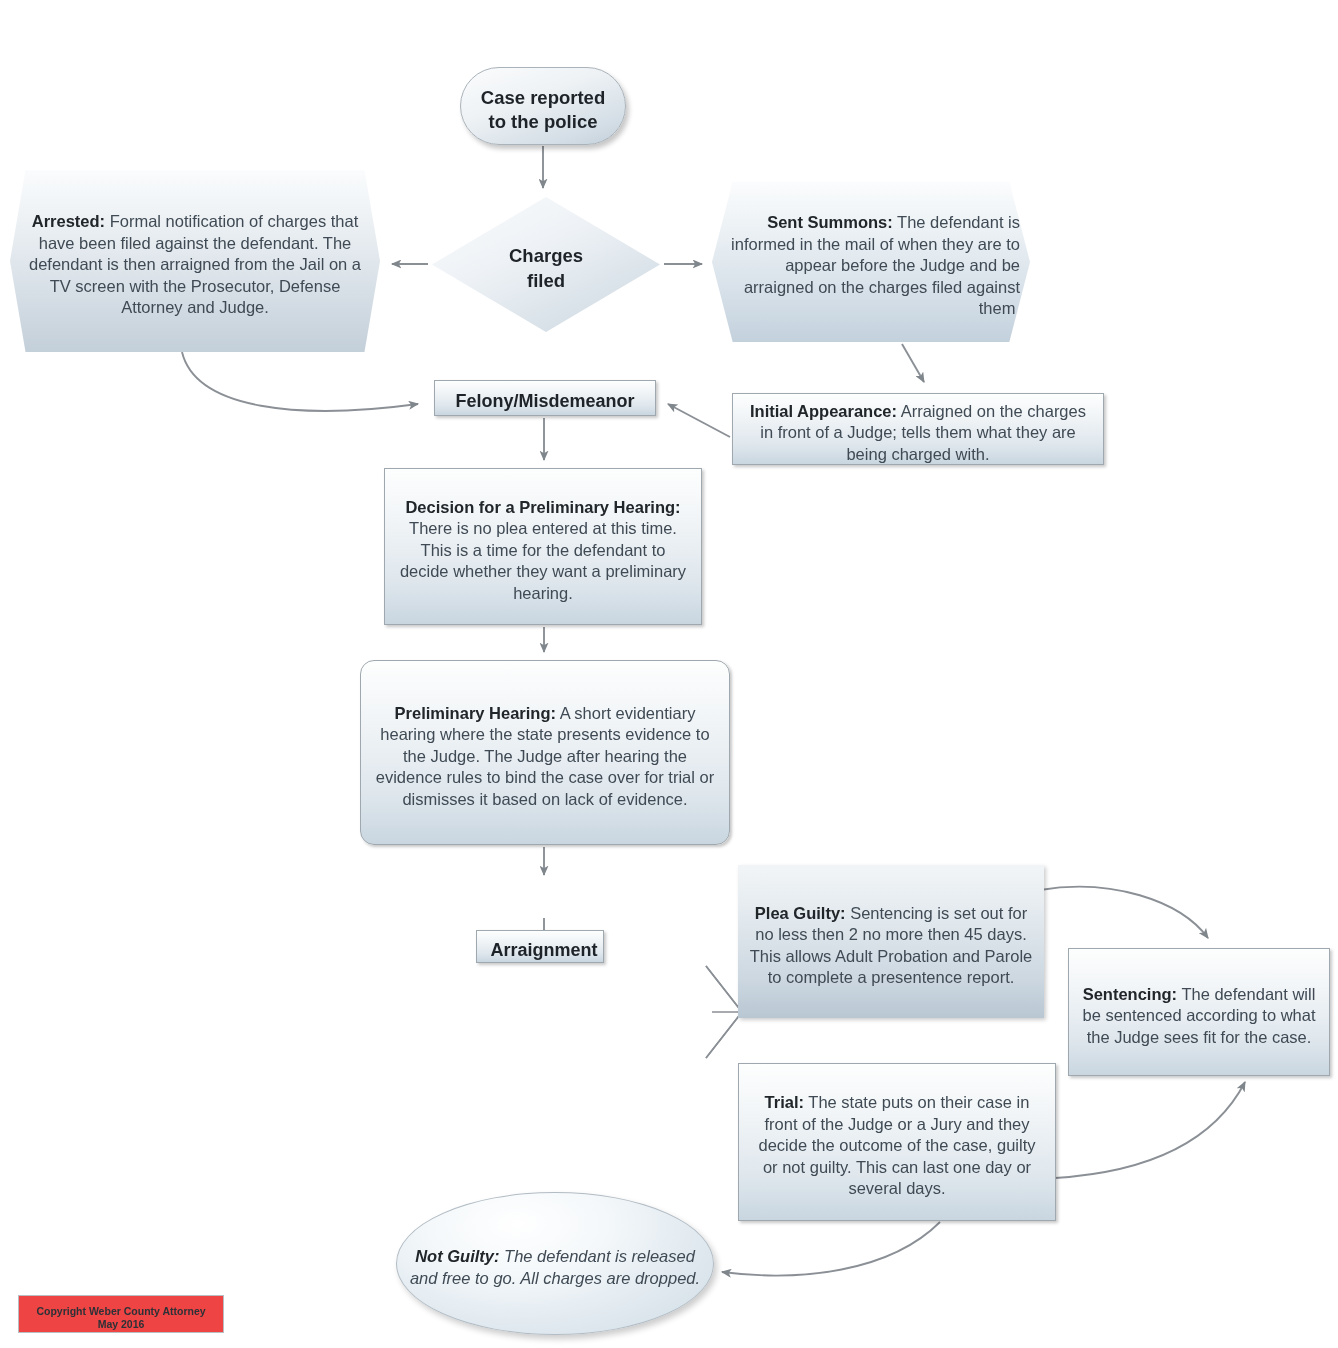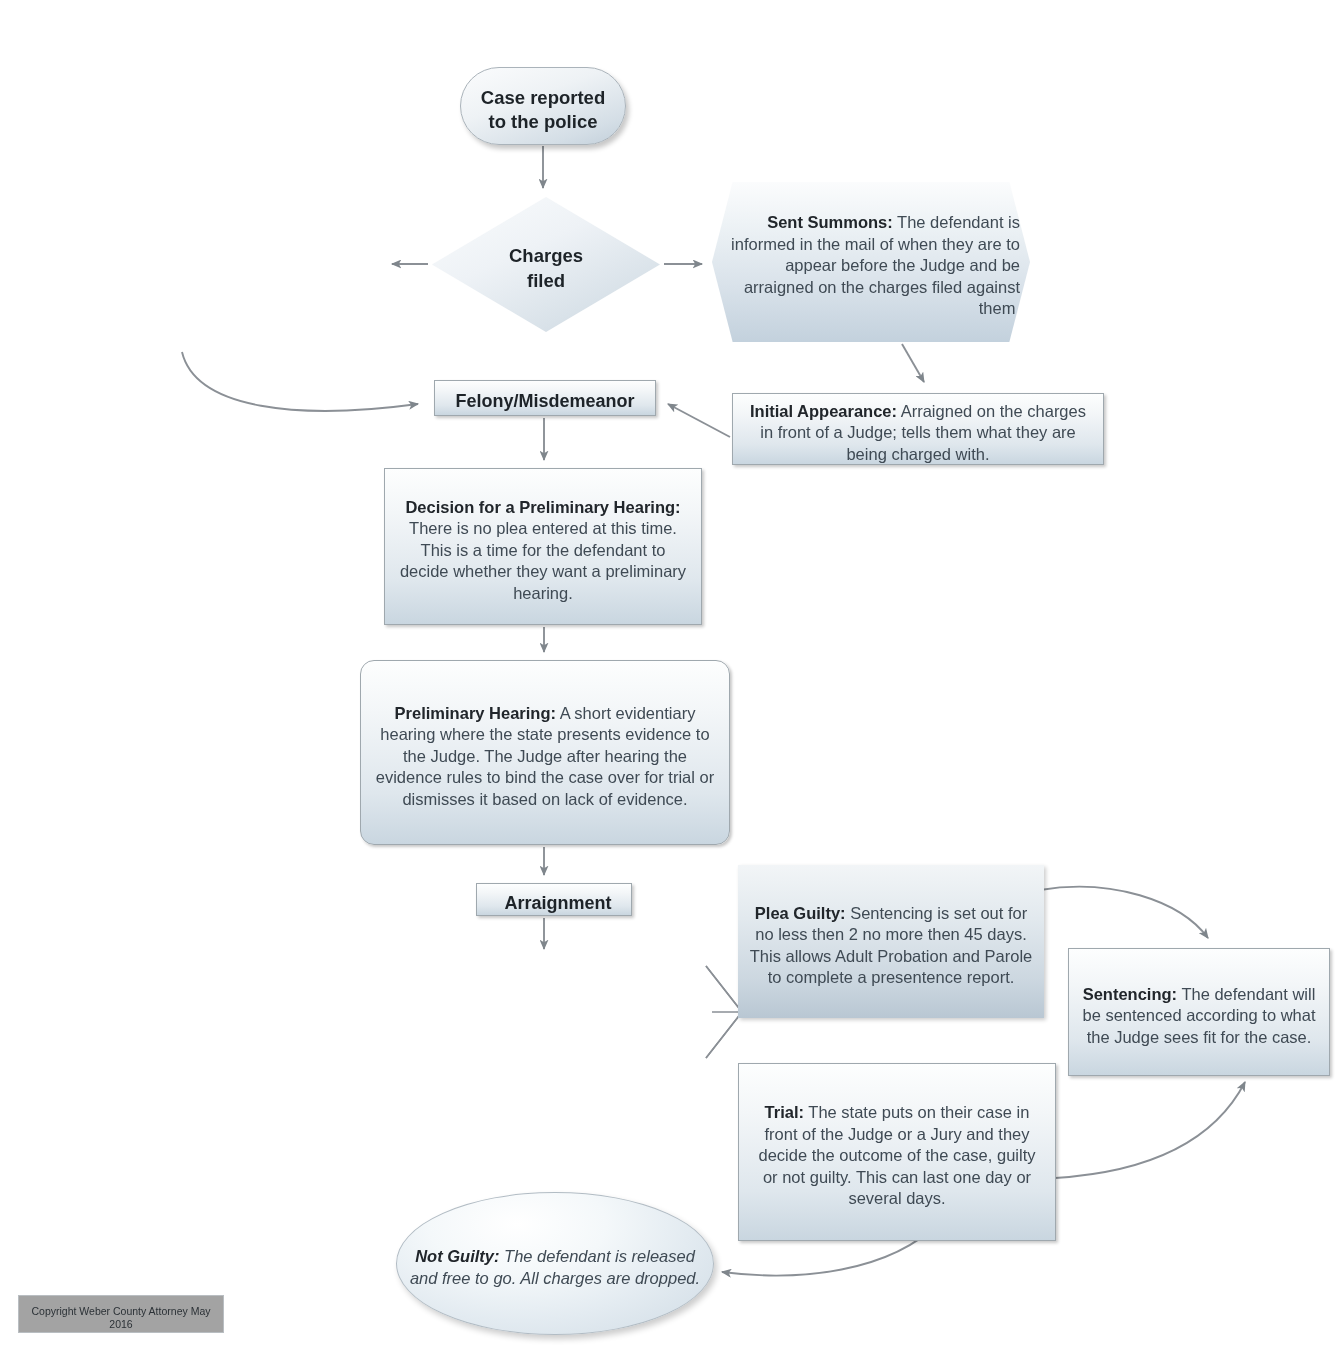--- a/index.html
+++ b/index.html
@@ -101,58 +101,58 @@
     font-size: 16.5px;
   }
 
   #n-prelim-hearing {
     left: 360px; top: 660px; width: 370px; height: 185px;
     font-size: 16.5px;
     border-radius: 14px;
   }
 
   #n-arraignment {
-    left: 476px; top: 883px; width: 156px; height: 33px;
+    left: 476px; top: 930px; width: 128px; height: 33px;
     font-size: 18px; font-weight: bold; color: #1d2328; padding-left: 8px;
   }
 
   #n-pretrial {
     left: 380px; top: 957px; width: 328px; height: 160px;
     font-size: 16.5px;
   }
 
   #n-plea-guilty {
     left: 738px; top: 865px; width: 306px; height: 153px;
     font-size: 16.5px;
   }
 
   #n-trial {
-    left: 738px; top: 1063px; width: 318px; height: 178px;
+    left: 738px; top: 1063px; width: 318px; height: 158px;
     font-size: 16.5px;
   }
 
   #n-sentencing {
     left: 1068px; top: 948px; width: 262px; height: 128px;
     font-size: 16.5px;
   }
 
   #n-not-guilty {
     left: 396px; top: 1192px; width: 318px; height: 143px;
     border-radius: 50%;
     font-size: 16.5px;
     background: radial-gradient(ellipse at 38% 22%, #ffffff 0%, #f4f8fa 32%, #e3ebf1 62%, #cfdbe4 100%);
     border: 1px solid #b2bcc4;
     box-shadow: 3px 4px 6px rgba(0,0,0,0.20);
     font-style: italic;
   }
 
   #n-copyright {
     left: 18px; top: 1295px; width: 206px; height: 38px;
-    font-size: 10.5px; font-weight: normal; color: #2b3136;
-    background: #a3a3a3;
+    font-size: 10.5px; font-weight: bold; color: #2b3136;
+    background: #ef4444;
     border: 1px solid #b9bec2;
     line-height: 1.25;
   }
 </style>
 </head>
 <body>
 
 <div id="canvas">
 
   <svg class="edges" viewBox="0 0 1338 1348" xmlns="http://www.w3.org/2000/svg">
@@ -211,20 +211,25 @@
     </span>
   </div>
 
   <div class="node" id="n-charges-filed">
     <span class="txt">
       <span>Charges</span><br>
       <span>filed</span>
     </span>
   </div>
 
+  <div class="node" id="n-arrested">
+    <span class="txt">
+      <b>Arrested:</b><span> Formal notification of charges that have been filed against the defendant.  The defendant is then arraigned from the Jail on a TV screen with the Prosecutor, Defense Attorney and Judge.</span>
+    </span>
+  </div>
 
   <div class="node" id="n-sent-summons">
     <span class="txt">
       <b>Sent Summons:</b><span> The defendant is informed in the mail of when they are to appear before the Judge and be arraigned on the charges filed against them.</span>
     </span>
   </div>
 
   <div class="node skin-rect" id="n-felony">
     <span class="txt">Felony/Misdemeanor</span>
   </div>

